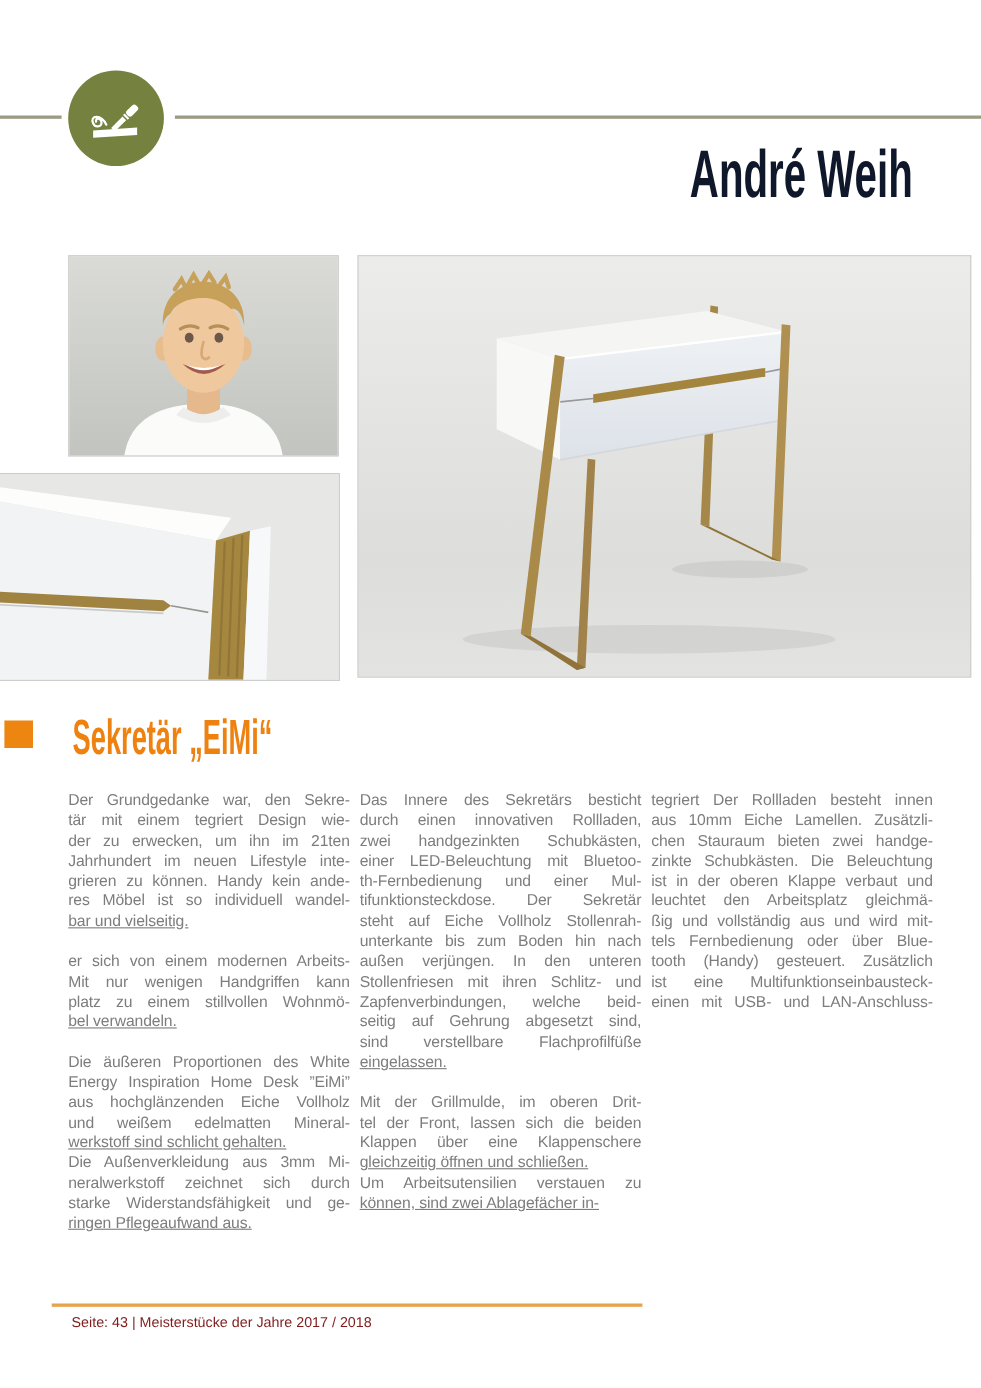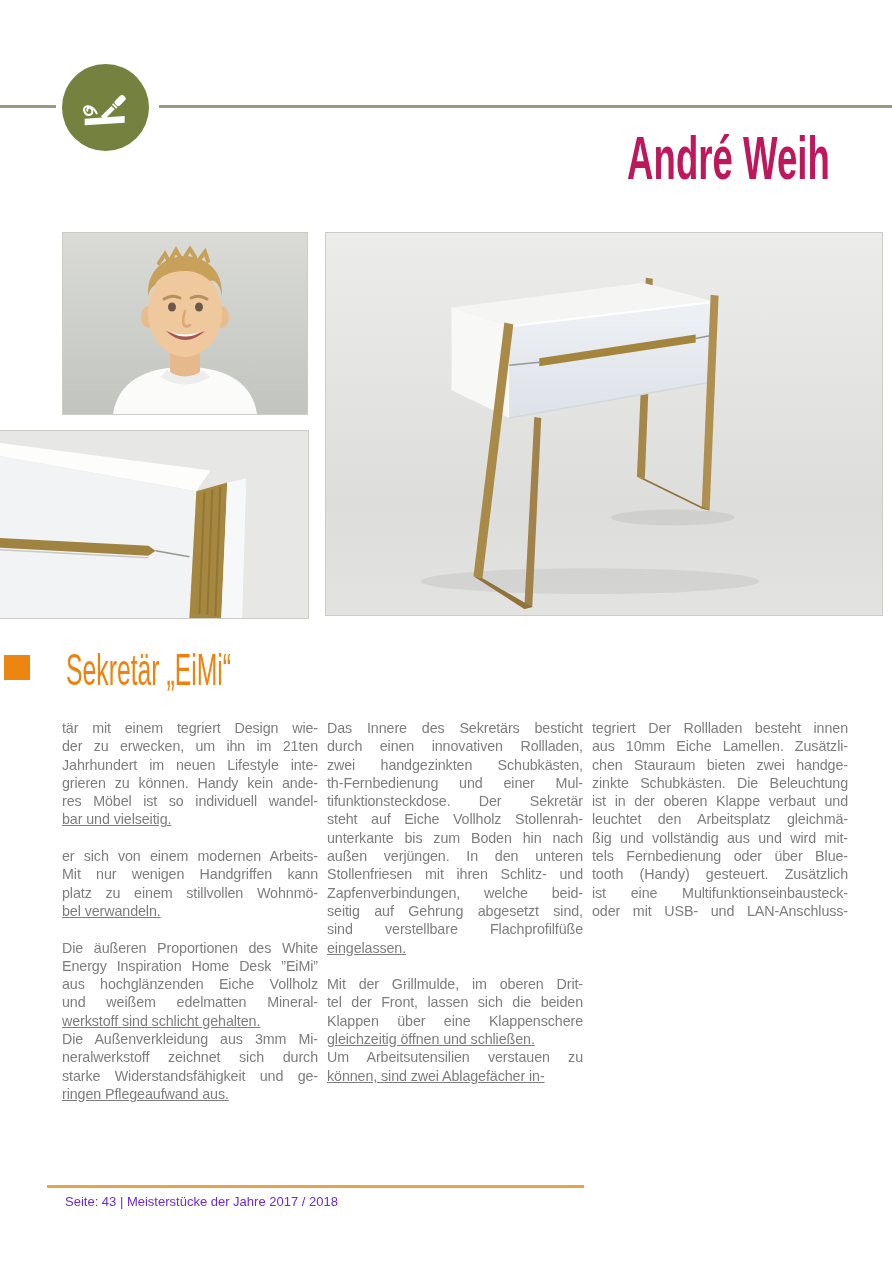--- a/index.html
+++ b/index.html
@@ -6,47 +6,47 @@
   .page{position:relative;width:892px;height:1262px;background:#fff;overflow:hidden;
         font-family:"Liberation Sans",sans-serif;}
 
   
   .rule{position:absolute;height:3px;background:#9b9b83;}
   .rule-left{left:0;top:105px;width:56px;}
   .rule-right{left:159px;top:105px;width:733px;}
   .logo-circle{position:absolute;left:62px;top:64px;width:87px;height:87px;border-radius:50%;
                background:#75813e;display:flex;align-items:center;justify-content:center;}
   .author{position:absolute;top:128px;right:62px;margin:0;font-size:61px;line-height:1;
-          font-weight:bold;color:#be185d;white-space:nowrap;}
+          font-weight:bold;color:#0f172a;white-space:nowrap;}
   .condense-r{display:inline-block;transform:scaleX(0.60);transform-origin:100% 50%;}
   .condense-l{display:inline-block;transform:scaleX(0.55);transform-origin:0 50%;}
 
   
   .fig{position:absolute;border:1px solid #cbcbc8;box-sizing:border-box;background:#e8e8e6;}
   .fig svg{display:block;width:100%;height:100%;}
   .fig-portrait{left:62px;top:232px;width:246px;height:183px;}
   .fig-main{left:325px;top:232px;width:558px;height:384px;}
   .fig-closeup{left:-1px;top:430px;width:310px;height:189px;border-left:none;}
 
   
   .sq{position:absolute;left:4px;top:655px;width:26px;height:25px;background:#ed8511;}
   .section-title{position:absolute;left:66px;top:647px;margin:0;font-size:45px;line-height:1;
-                 font-weight:normal;color:#ee8211;white-space:nowrap;}
+                 font-weight:bold;color:#ee8211;white-space:nowrap;}
 
   
   .columns{position:absolute;left:62px;top:719px;width:786px;display:grid;
            grid-template-columns:repeat(3,1fr);column-gap:9px;
            color:#7d7d7d;font-size:14.3px;line-height:18.3px;letter-spacing:-0.1px;}
   .line{text-align:justify;text-align-last:justify;}
   .line.last{text-align-last:left;text-decoration:underline;}
   .block.gap{margin-bottom:18.3px;}
 
   
   .footer-rule{position:absolute;left:47px;top:1185px;width:537px;height:3px;background:#e7a24b;}
-  .footer-text{position:absolute;left:65px;top:1194px;font-size:13px;color:#6d28d9;}
+  .footer-text{position:absolute;left:65px;top:1194px;font-size:13px;color:#7f1d1d;}
 </style>
 </head>
 <body>
 
 <div class="page">
 
   <div class="rule rule-left"></div>
   <div class="rule rule-right"></div>
 
   <div class="logo-circle">
@@ -144,20 +144,21 @@
       <polyline points="0,120 150,128" fill="none" stroke="rgba(120,120,115,0.35)" stroke-width="1.5"></polyline>
     </svg>
   </figure>
 
   <div class="sq"></div>
   <h2 class="section-title"><span class="condense-l">Sekretär „EiMi“</span></h2>
 
   <div class="columns">
     <div class="col">
         <div class="block gap">
+          <div class="line">Der Grundgedanke war, den Sekre-</div>
           <div class="line">tär mit einem tegriert Design wie-</div>
           <div class="line">der zu erwecken, um ihn im 21ten</div>
           <div class="line">Jahrhundert im neuen Lifestyle inte-</div>
           <div class="line">grieren zu können. Handy kein ande-</div>
           <div class="line">res Möbel ist so individuell wandel-</div>
           <div class="line last">bar und vielseitig.</div>
         </div>
         <div class="block gap">
           <div class="line">er sich von einem modernen Arbeits-</div>
           <div class="line">Mit nur wenigen Handgriffen kann</div>
@@ -176,20 +177,21 @@
           <div class="line">neralwerkstoff zeichnet sich durch</div>
           <div class="line">starke Widerstandsfähigkeit und ge-</div>
           <div class="line last">ringen Pflegeaufwand aus.</div>
         </div>
       </div>
     <div class="col">
         <div class="block gap">
           <div class="line">Das Innere des Sekretärs besticht</div>
           <div class="line">durch einen innovativen Rollladen,</div>
           <div class="line">zwei handgezinkten Schubkästen,</div>
+          <div class="line">einer LED-Beleuchtung mit Bluetoo-</div>
           <div class="line">th-Fernbedienung und einer Mul-</div>
           <div class="line">tifunktionsteckdose. Der Sekretär</div>
           <div class="line">steht auf Eiche Vollholz Stollenrah-</div>
           <div class="line">unterkante bis zum Boden hin nach</div>
           <div class="line">außen verjüngen. In den unteren</div>
           <div class="line">Stollenfriesen mit ihren Schlitz- und</div>
           <div class="line">Zapfenverbindungen, welche beid-</div>
           <div class="line">seitig auf Gehrung abgesetzt sind,</div>
           <div class="line">sind verstellbare Flachprofilfüße</div>
           <div class="line last">eingelassen.</div>
@@ -210,21 +212,21 @@
           <div class="line">tegriert Der Rollladen besteht innen</div>
           <div class="line">aus 10mm Eiche Lamellen. Zusätzli-</div>
           <div class="line">chen Stauraum bieten zwei handge-</div>
           <div class="line">zinkte Schubkästen. Die Beleuchtung</div>
           <div class="line">ist in der oberen Klappe verbaut und</div>
           <div class="line">leuchtet den Arbeitsplatz gleichmä-</div>
           <div class="line">ßig und vollständig aus und wird mit-</div>
           <div class="line">tels Fernbedienung oder über Blue-</div>
           <div class="line">tooth (Handy) gesteuert. Zusätzlich</div>
           <div class="line">ist eine Multifunktionseinbausteck-</div>
-          <div class="line">oder mit USB- und LAN-Anschluss-</div>
+          <div class="line">einen mit USB- und LAN-Anschluss-</div>
         </div>
       </div>
   </div>
 
   <div class="footer-rule"></div>
   <div class="footer-text">Seite: 43 | Meisterstücke der Jahre 2017 / 2018</div>
 
 </div>
 
 </body></html>

